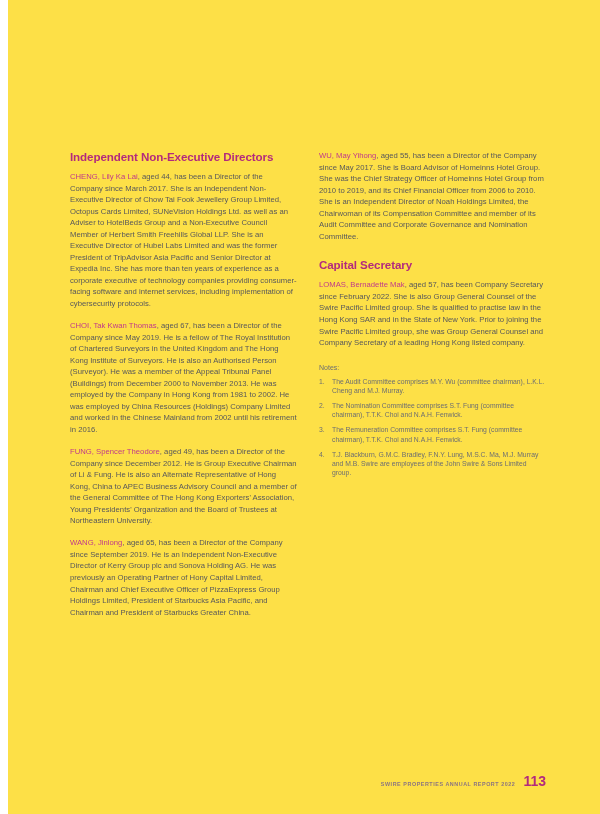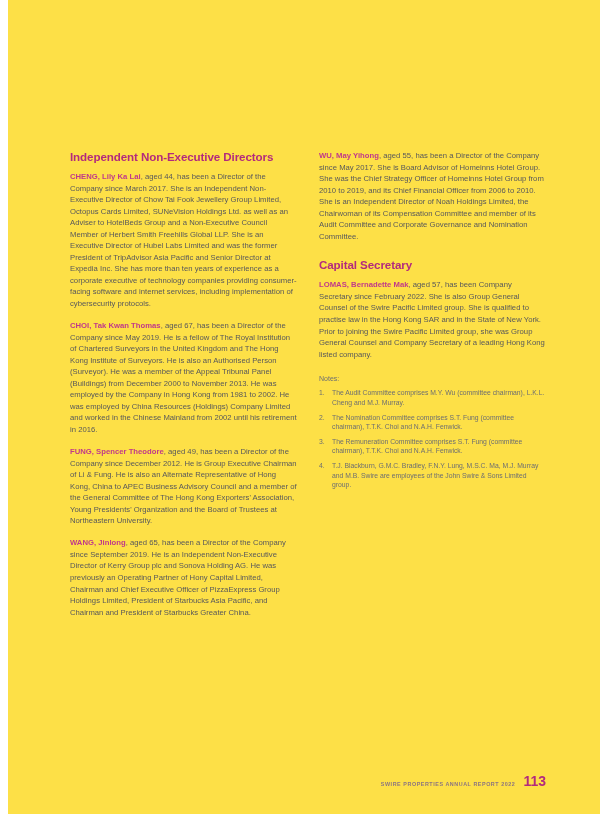--- a/index.html
+++ b/index.html
@@ -59,21 +59,21 @@
     text-align: left;
     letter-spacing: 0.01px;
   }
 
   p.bio:last-of-type {
     margin-bottom: 0;
   }
 
   .person-name {
     color: #c0398a;
-    font-weight: bold;
+    font-weight: normal;
   }
 
   .notes-block {
     margin-top: 14px;
   }
 
   .notes-label {
     font-size: 7px;
     line-height: 10px;
     color: #6d6e71;

